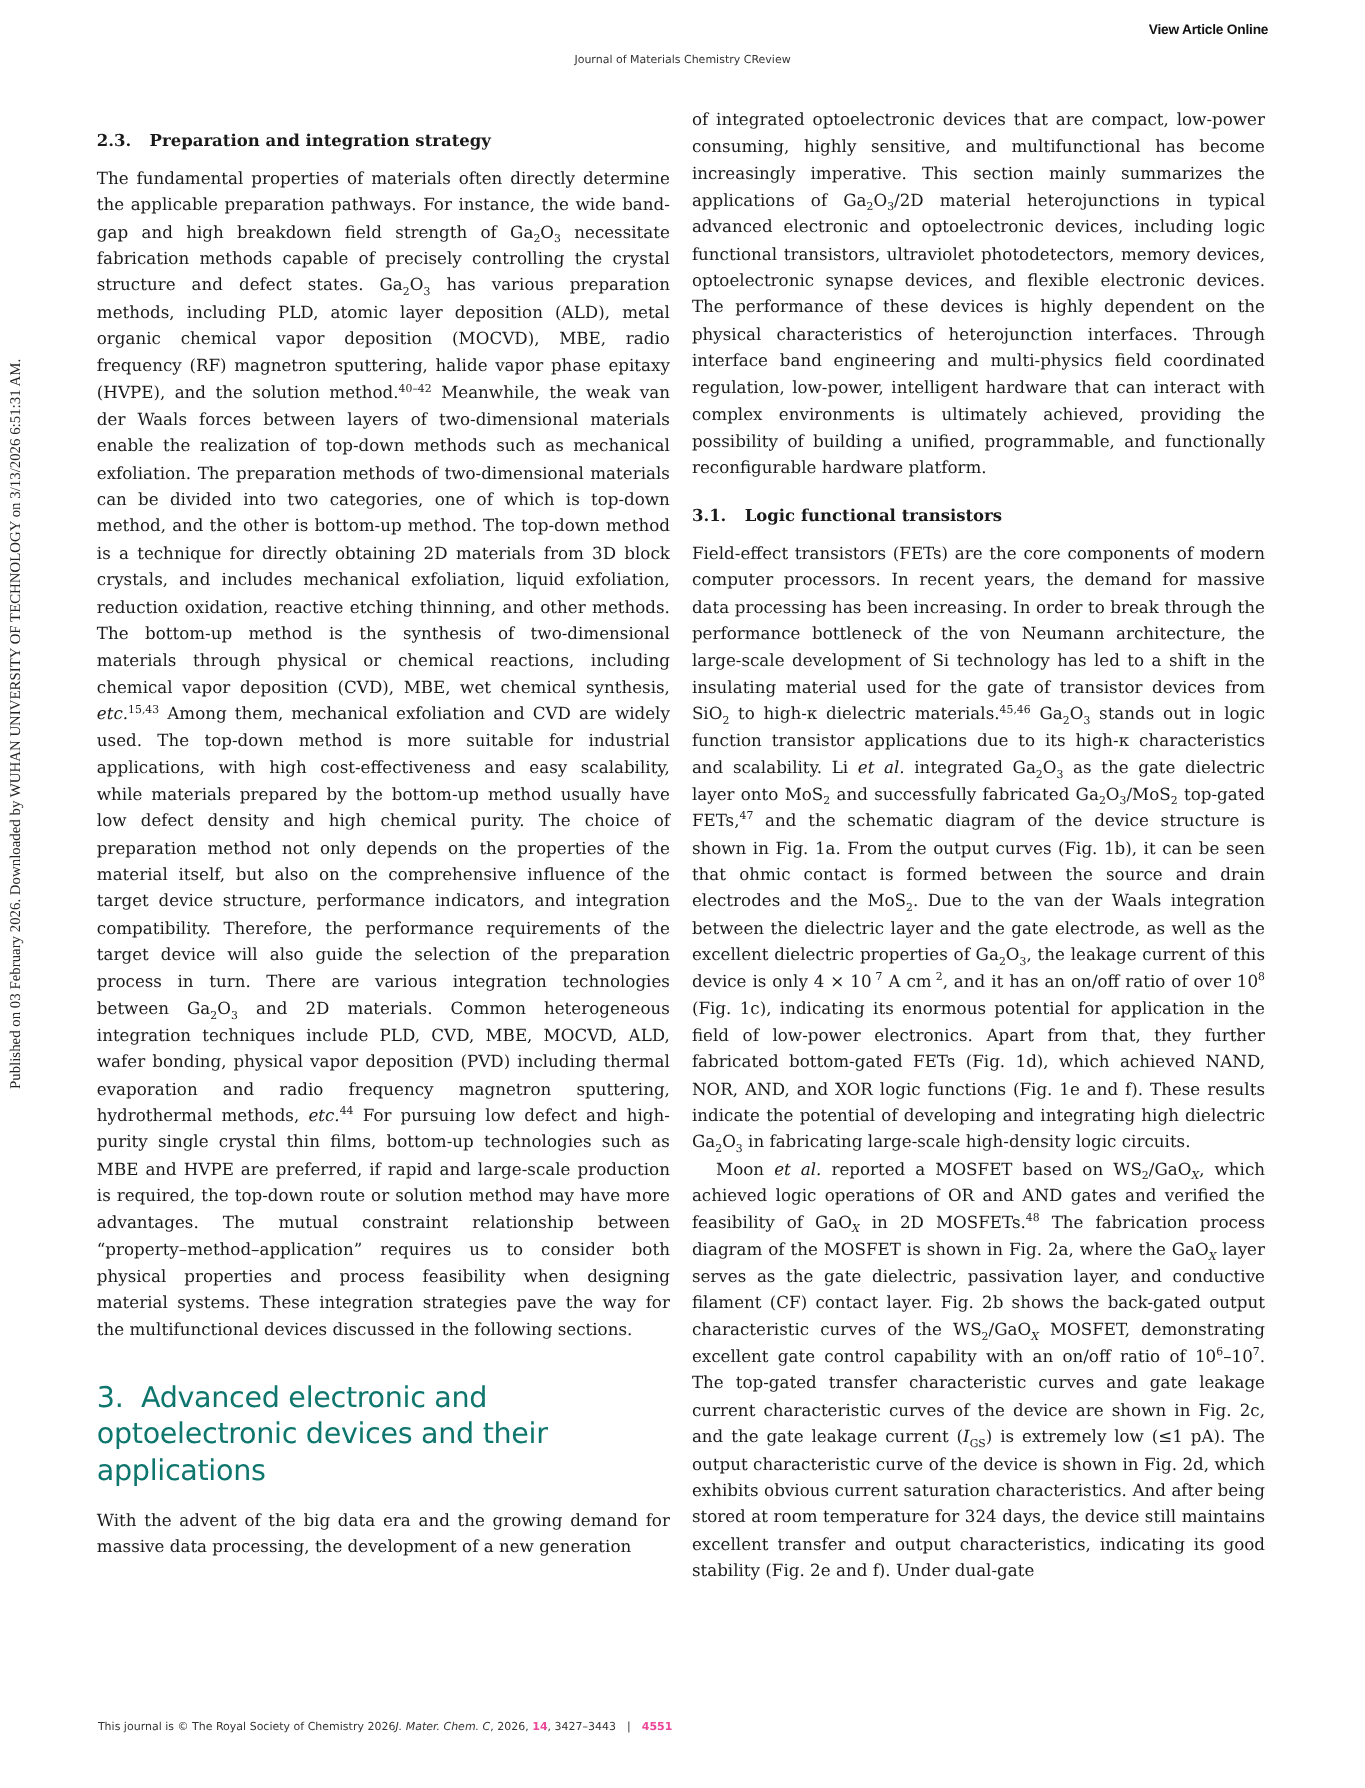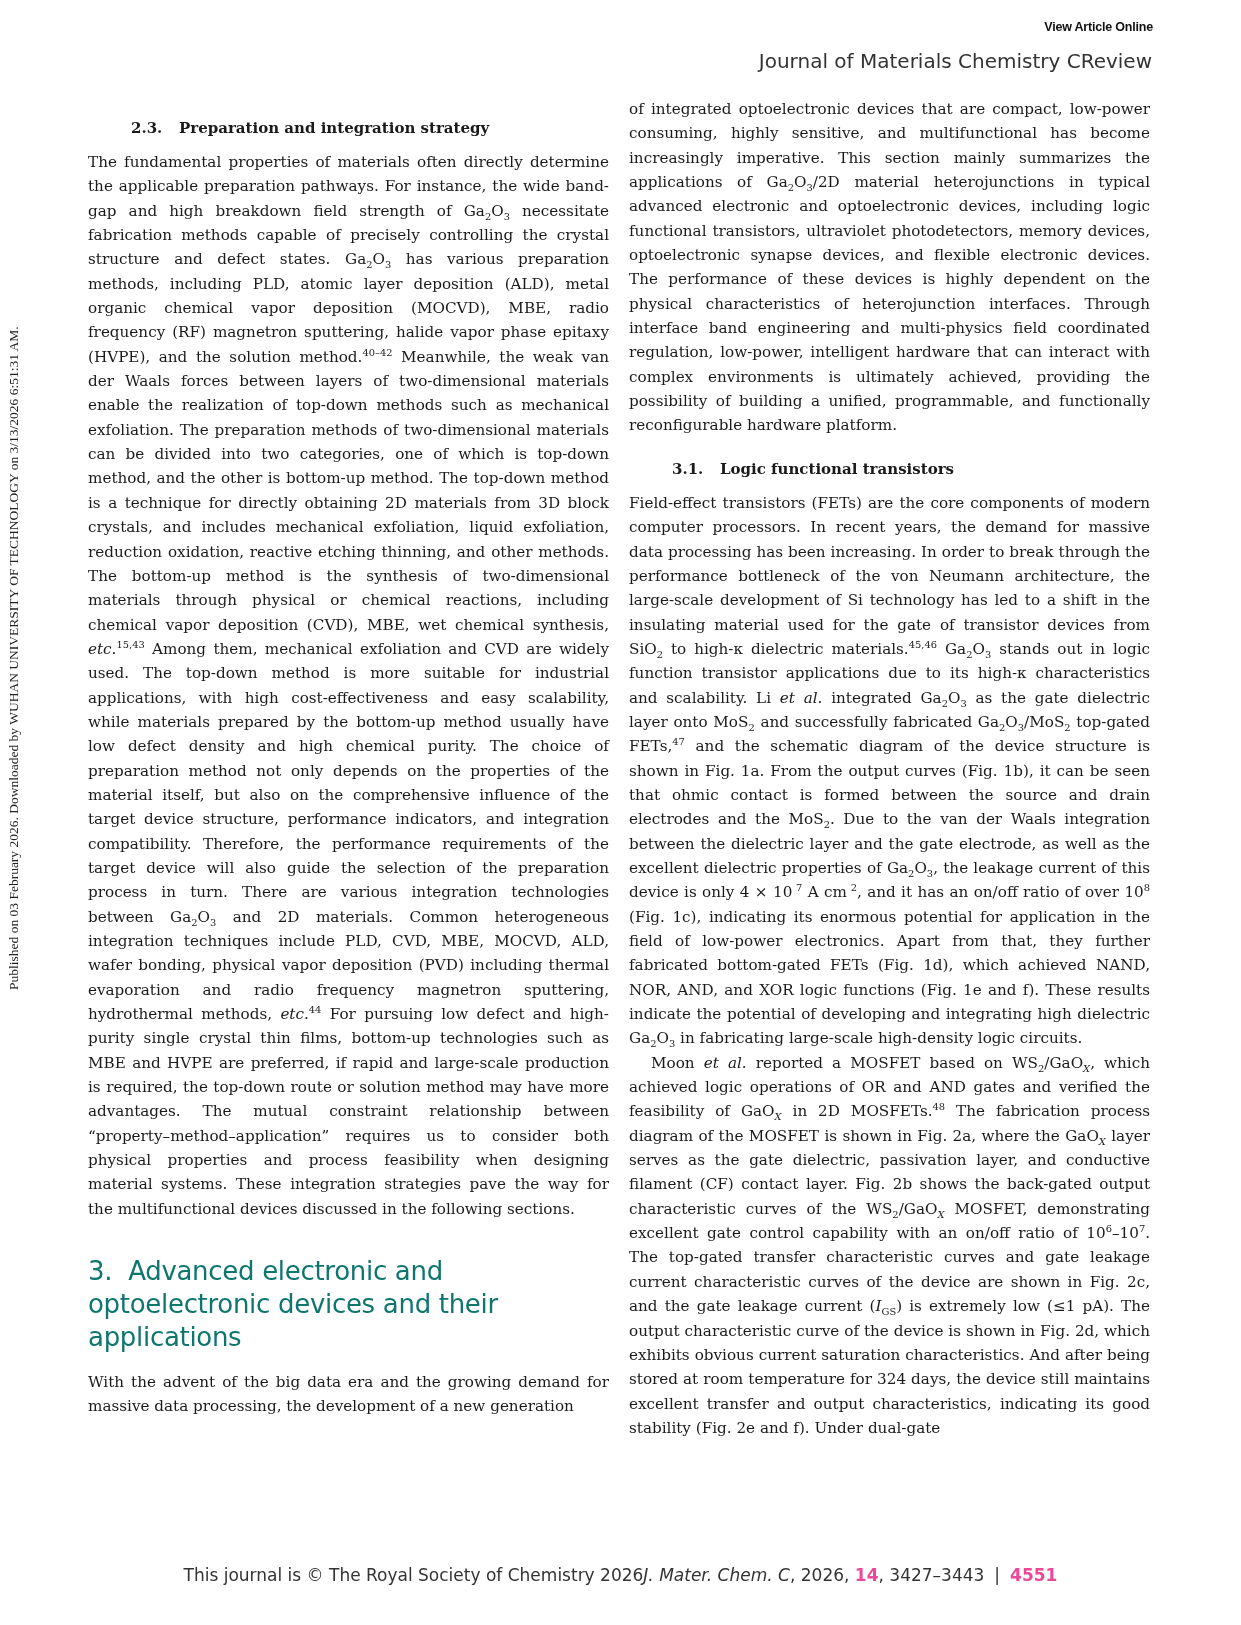--- a/index.html
+++ b/index.html
@@ -1,29 +1,29 @@
 <!DOCTYPE html>
 <html><head>
 <meta charset="utf-8">
 <style>
   html, body { margin: 0; padding: 0; background: #ffffff; }
   body { width: 1241px; height: 1625px; position: relative; overflow: hidden; color: #1a1a1a; }
   .view-online { position: absolute; top: 20px; right: 88px; font-family: "Liberation Sans", sans-serif; font-size: 12.5px; font-weight: bold; color: #111; letter-spacing: -0.2px; text-align: center; }
-  .running-head { position: absolute; top: 49px; left: 89px; right: 89px; display: flex; justify-content: flex-end; font-family: "DejaVu Sans", sans-serif; font-size: 20px; color: #333; }
+  .running-head { position: absolute; top: 49px; left: 89px; right: 89px; display: flex; justify-content: center; font-family: "DejaVu Sans", sans-serif; font-size: 10px; color: #333; }
   .side-stamp { position: absolute; left: 6px; top: 990px; transform-origin: 0 0; transform: rotate(-90deg); font-family: "Liberation Serif", serif; font-size: 13.5px; color: #222; white-space: nowrap; }
   .col { position: absolute; top: 97px; font-family: "DejaVu Serif", serif; font-size: 15.2px; line-height: 24.35px; color: #1a1a1a; }
   .col-left { left: 88px; width: 521px; }
   .col-right { left: 629px; width: 521px; }
   p { margin: 0; text-align: justify; hyphens: manual; }
   p.indent { text-indent: 22px; }
   .subhead { font-family: "DejaVu Serif", serif; font-weight: bold; font-size: 15px; margin: 19px 0 10px 0; line-height: 24px; }
-  .subhead .num { display: inline-block; width: 48px; margin-left: 43px; }
+  .subhead .num { display: inline-block; width: 48px; }
   .section-head { font-family: "DejaVu Sans", sans-serif; font-size: 26px; line-height: 33px; font-weight: normal; color: #0f766e; margin: 34px 0 16px 0; letter-spacing: -0.3px; }
   sub, sup { font-size: 0.65em; line-height: 0; }
-  .footer { position: absolute; top: 1565px; left: 89px; right: 89px; display: flex; justify-content: center; font-family: "DejaVu Sans", sans-serif; font-size: 17px; color: #333; }
+  .footer { position: absolute; top: 1565px; left: 89px; right: 89px; display: flex; justify-content: flex-start; font-family: "DejaVu Sans", sans-serif; font-size: 10px; color: #333; }
   .footer .cite i { font-style: italic; }
   .footer .bold { font-weight: bold; color: #ec4899; }
   .footer .sep { margin: 0 10px; }
 </style>
 </head>
 <body>
 
 <div class="view-online">View Article Online</div>
 
 <div class="running-head">

